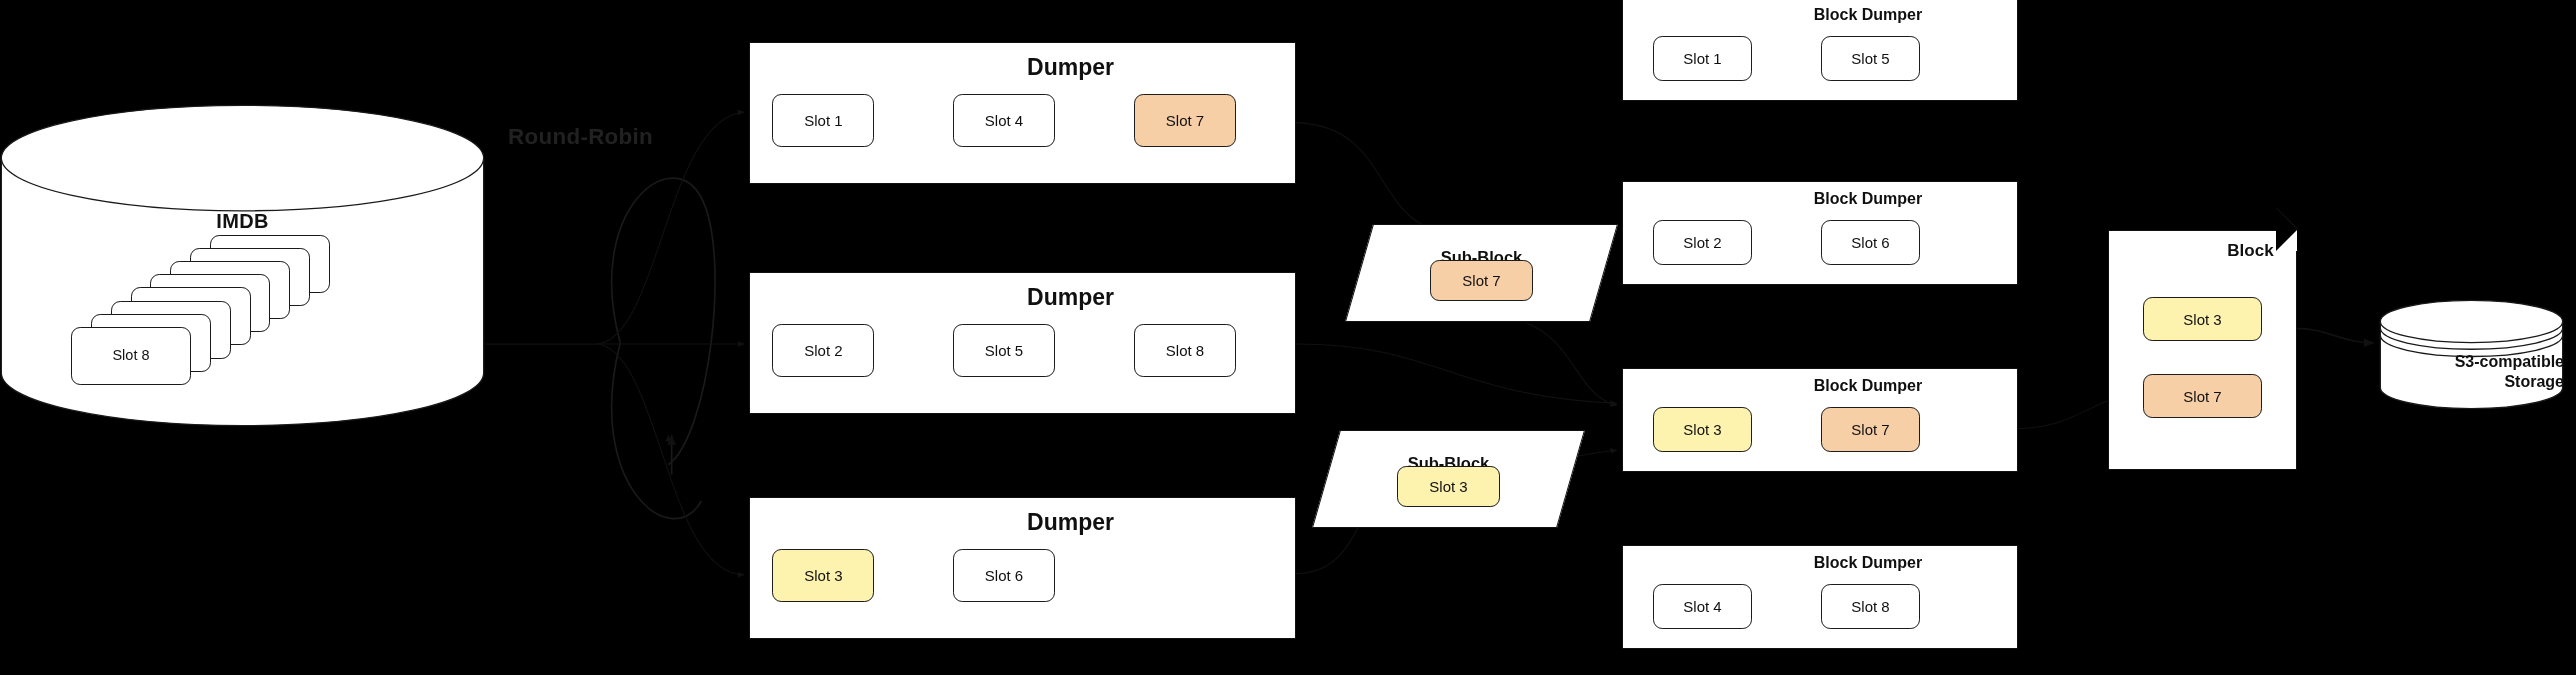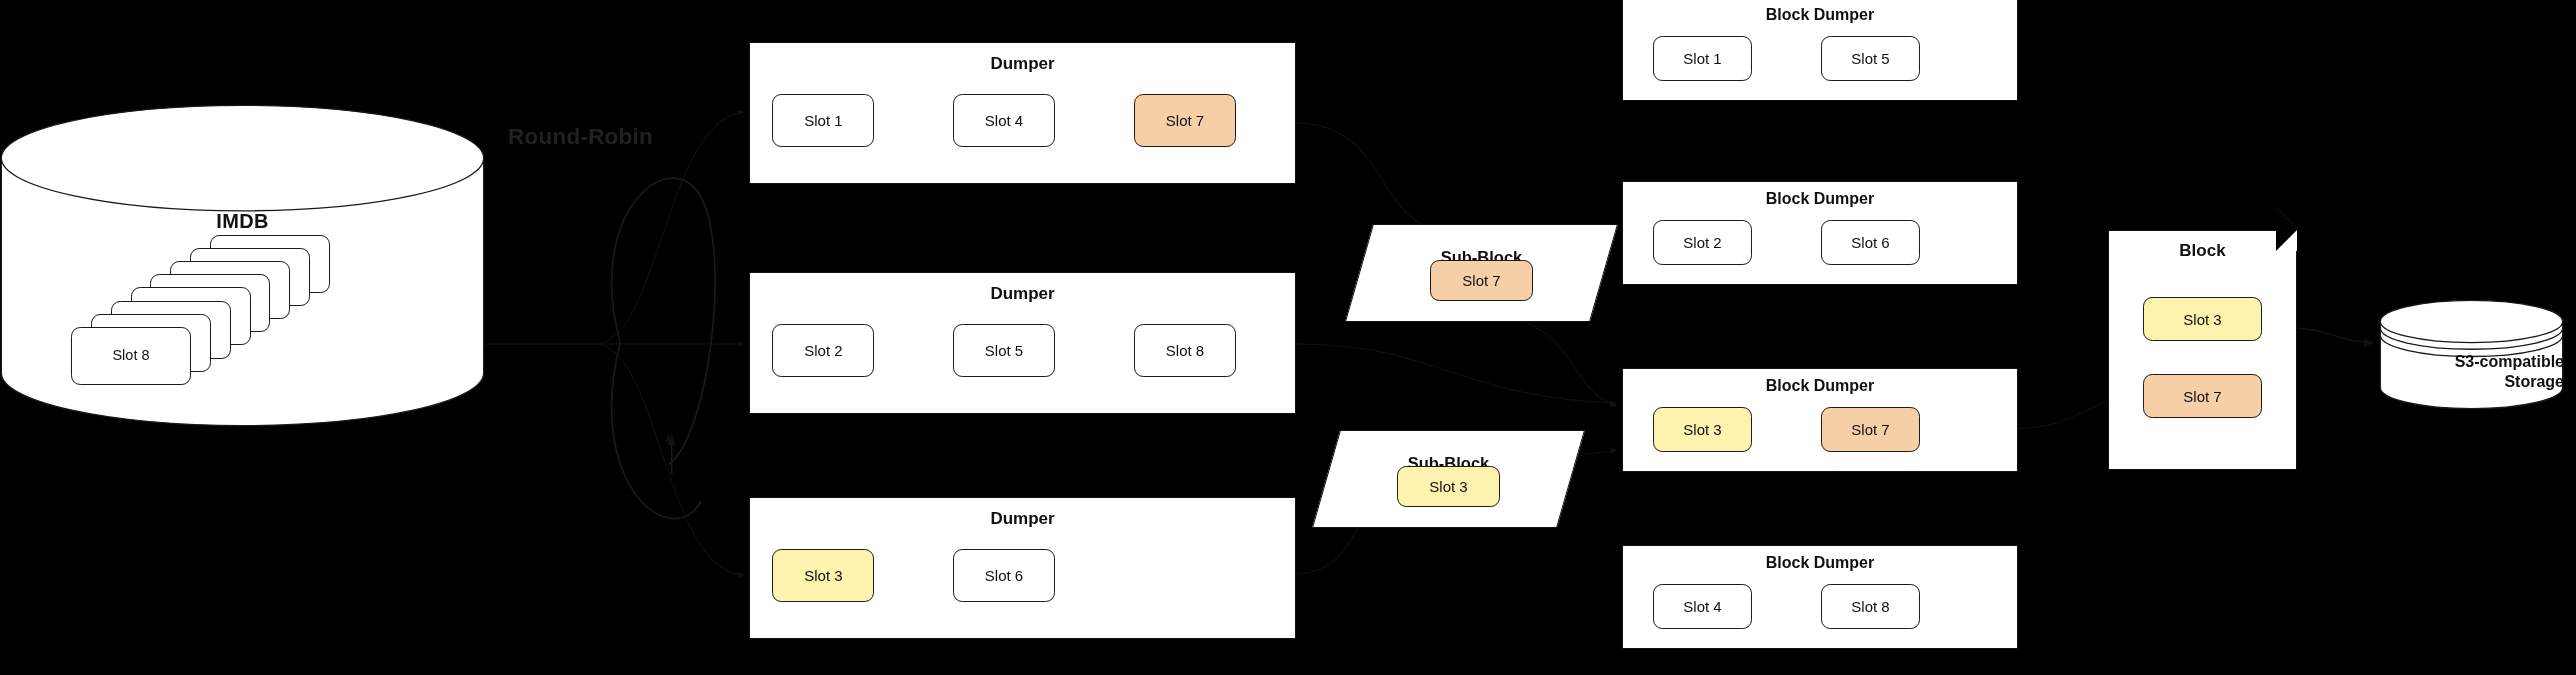--- a/index.html
+++ b/index.html
@@ -94,20 +94,21 @@
     border: 0.7px solid #111111;
     box-sizing: border-box;
   }
   .panel-title {
     position: absolute;
     left: 0;
     width: 100%;
     text-align: center;
     color: #101010;
     font-weight: bold;
+    padding-left: 48px;
   }
   .slot-chip {
     position: absolute;
     border: 0.7px solid #1c1c1c;
     border-radius: 9.2px;
     box-sizing: border-box;
     background: #ffffff;
     color: #101010;
     text-align: center;
     font-size: 15px;
@@ -117,21 +118,21 @@
   }
 
   
   .dumper {
     width: 547px;
     height: 142px;
     left: 749px;
   }
   .dumper .panel-title {
     top: 10.6px;
-    font-size: 17px;
+    font-size: 23px;
   }
   .dumper .slot-chip {
     width: 102px;
     height: 53px;
     top: 51px;
   }
   .dumper .c0 { left: 22.4px; }
   .dumper .c1 { left: 203px; }
   .dumper .c2 { left: 384px; }
 

